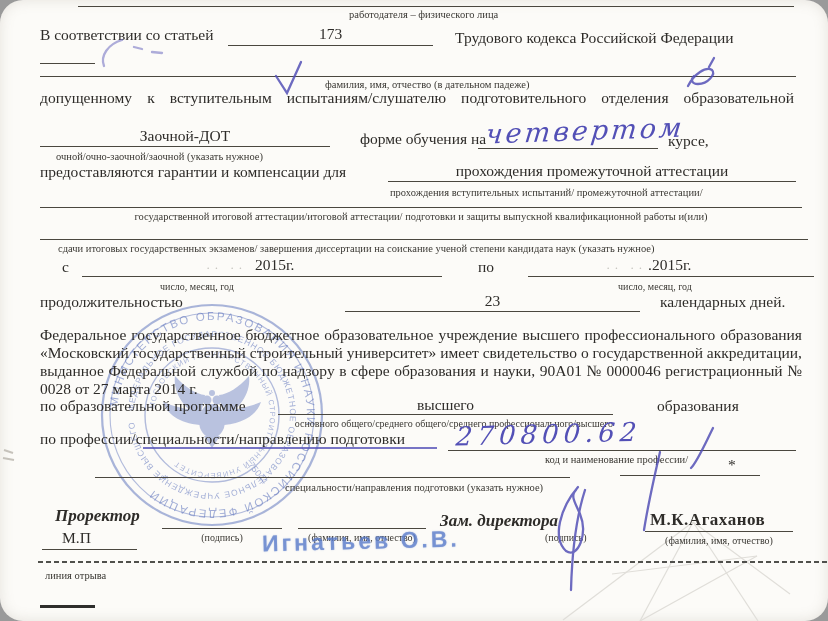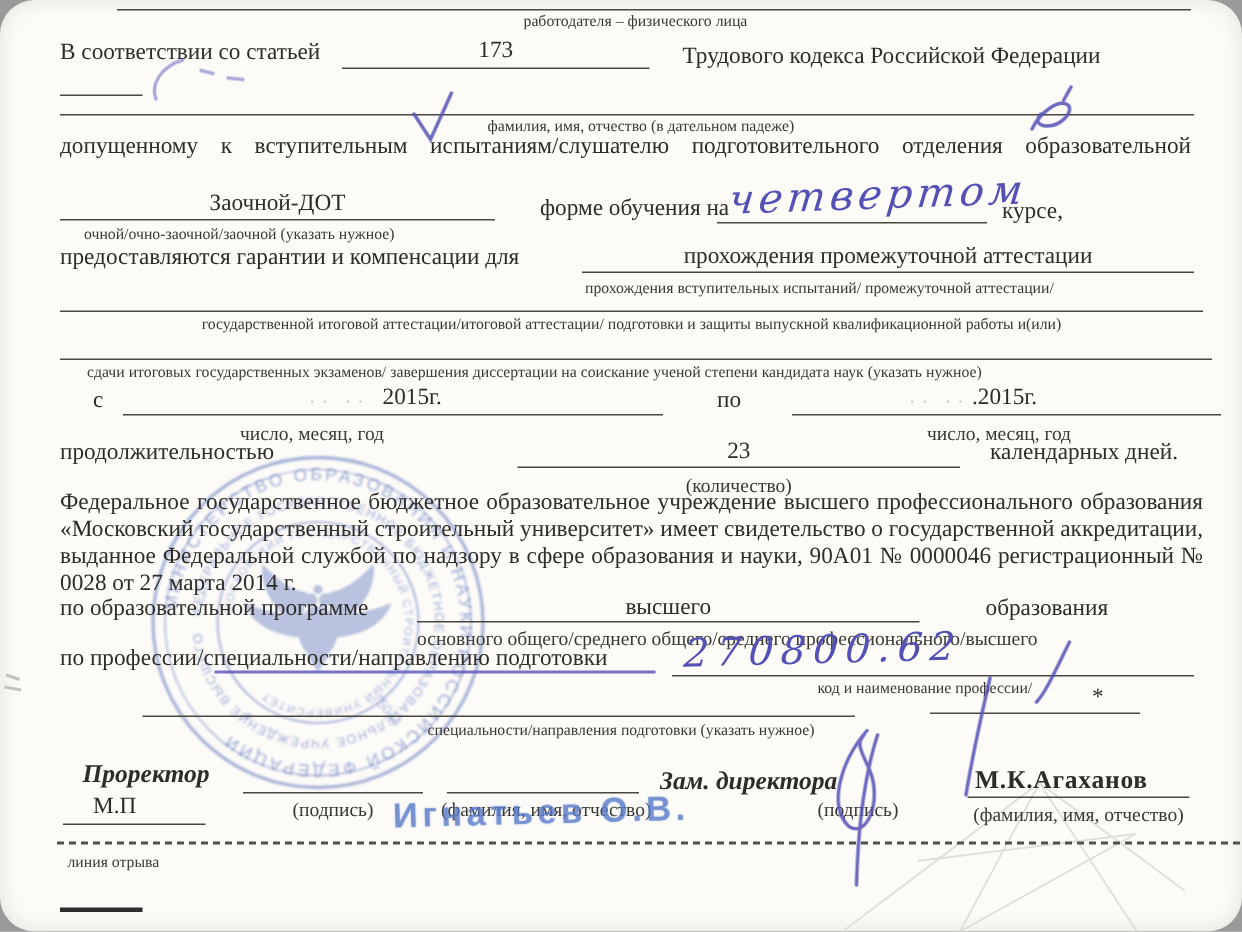--- a/index.html
+++ b/index.html
@@ -8,21 +8,21 @@
     background:#fcfbf8;overflow:hidden;
     font-family:"Liberation Serif","DejaVu Serif",serif;color:#2e2c29;
     box-shadow:inset 0 0 14px rgba(120,110,95,.18);
     border-radius:23px;
   }
   .abs{position:absolute;}
   .t{font-size:15.5px;white-space:nowrap;}
   .just{white-space:normal;text-align:justify;text-align-last:justify;}
   .b{font-weight:normal;}
   .cap{font-size:10.5px;color:#3a3833;white-space:nowrap;}
-  .capsm{font-size:13px;color:#3a3833;white-space:nowrap;}
+  .capsm{font-size:10px;color:#3a3833;white-space:nowrap;}
   .ln{height:0;border-bottom:1.3px solid #4a473f;}
   .blueln{height:0;border-bottom:2px solid rgba(85,82,184,.8);}
   .u{border-bottom:1.3px solid #4a473f;padding-right:26px;}
   .hand{
     font-style:italic;color:#5350b6;white-space:nowrap;
     font-family:"DejaVu Serif",serif;
   }
   .hand-course{font-size:27px;letter-spacing:3px;transform:rotate(-2deg) skewX(-8deg);}
   .hand-code{font-size:26px;letter-spacing:5px;transform:rotate(-1.5deg) skewX(-6deg);}
   .ghost{font-size:13px;color:#9a9890;opacity:.55;letter-spacing:4px;white-space:nowrap;}
@@ -135,21 +135,20 @@
   <div class="abs capsm" style="left:160px;top:281px">число, месяц, год</div>
   <div class="abs t" style="left:478px;top:258px">по</div>
   <div class="abs ln" style="left:528px;top:276px;width:286px"></div>
   <div class="abs ghost" style="left:606px;top:260px">·· ··</div>
   <div class="abs t b" style="left:648px;top:256px">.2015г.</div>
   <div class="abs capsm" style="left:618px;top:281px">число, месяц, год</div>
 
   <div class="abs t" style="left:40px;top:293px">продолжительностью</div>
   <div class="abs ln" style="left:345px;top:311px;width:295px"></div>
   <div class="abs t b" style="left:345px;top:292px;width:295px;text-align:center">23</div>
-  <div class="abs capsm" style="left:345px;top:316px;width:295px;text-align:center">(количество)</div>
   <div class="abs t" style="left:660px;top:293px">календарных дней.</div>
 
   <div class="abs t just" style="left:40px;top:326px;width:762px">Федеральное государственное бюджетное образовательное учреждение высшего профессионального образования</div>
   <div class="abs t just" style="left:40px;top:344px;width:762px">«Московский государственный строительный университет» имеет свидетельство о государственной аккредитации,</div>
   <div class="abs t just" style="left:40px;top:362px;width:762px">выданное Федеральной службой по надзору в сфере образования и науки, 90А01 № 0000046 регистрационный №</div>
   <div class="abs t" style="left:40px;top:380px">0028 от 27 марта 2014 г.</div>
 
   <div class="abs t" style="left:40px;top:397px">по образовательной программе</div>
   <div class="abs ln" style="left:278px;top:414px;width:335px"></div>
   <div class="abs t b" style="left:278px;top:396px;width:335px;text-align:center">высшего</div>

